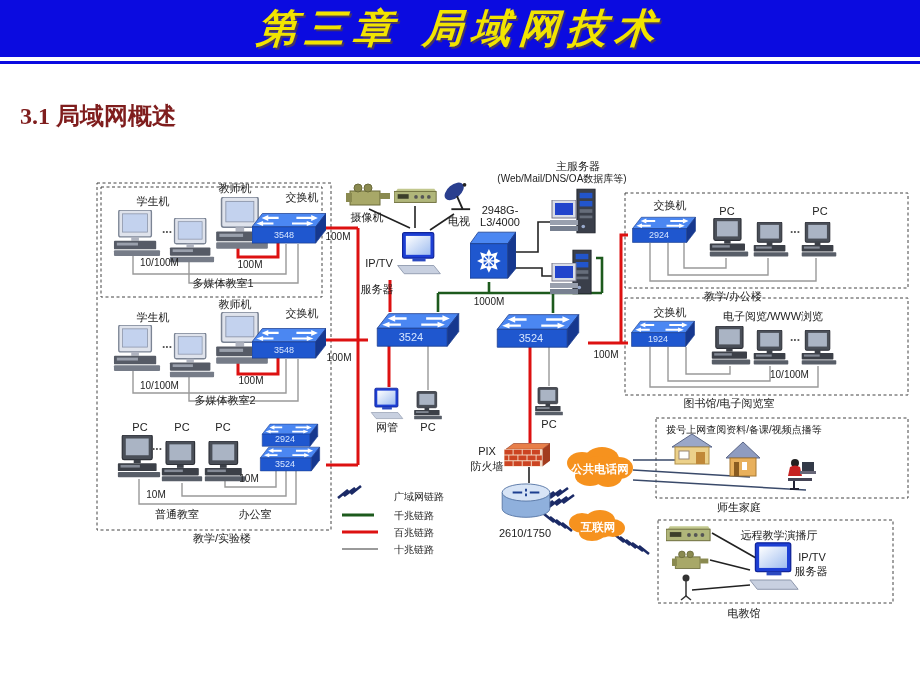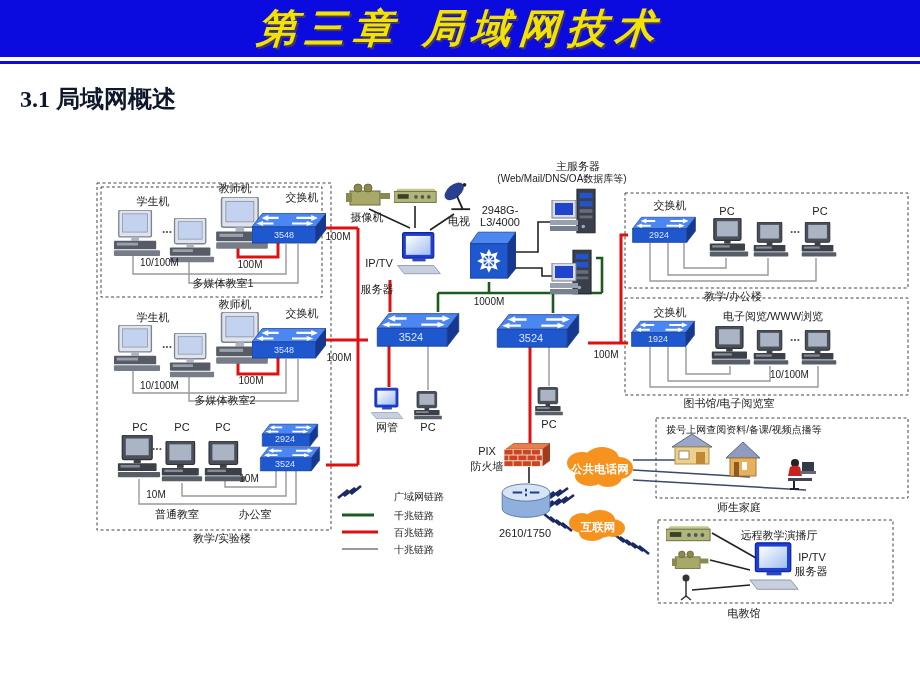--- a/index.html
+++ b/index.html
@@ -4,22 +4,22 @@
 <style>
   html,body{margin:0;padding:0;background:#fff;}
   .slide{position:relative;width:920px;height:690px;background:#fff;overflow:hidden;
          font-family:"Liberation Sans",sans-serif;}
   .header-bar{position:absolute;left:0;top:0;width:920px;height:57px;background:#0b0be0;
               display:flex;align-items:center;justify-content:center;}
   .header-title{font-family:"DejaVu Serif",serif;font-style:italic;font-weight:bold;
                 font-size:40px;color:#f2e400;letter-spacing:8px;transform:skewX(-4deg);
                 text-shadow:2px 2px 0 rgba(120,90,0,.55);white-space:nowrap;}
   .header-line{position:absolute;left:0;top:61px;width:920px;height:3px;background:#0b0be0;}
-  .section-title{position:absolute;left:20px;top:83px;font-family:"Liberation Serif",serif;
-                 font-weight:bold;font-size:24px;color:#0f172a;}
+  .section-title{position:absolute;left:20px;top:100px;font-family:"Liberation Serif",serif;
+                 font-weight:bold;font-size:24px;color:#7f1d1d;}
   svg{position:absolute;left:0;top:130px;}
   text{font-family:"Liberation Sans",sans-serif;fill:#222;}
   .lbl{font-size:11px;}
   .lbl-s{font-size:10px;}
   .model{fill:#d7e6ff;font-size:9px;}
   .model-lg{fill:#d7e6ff;font-size:11px;}
   .cloud-t{fill:#fff;font-weight:bold;font-size:11.5px;}
   .dots{font-size:12px;font-weight:bold;fill:#555;}
   .wire{fill:none;stroke:#999;stroke-width:1.4;}
   .wire-red{fill:none;stroke:#dd1111;stroke-width:3;}

